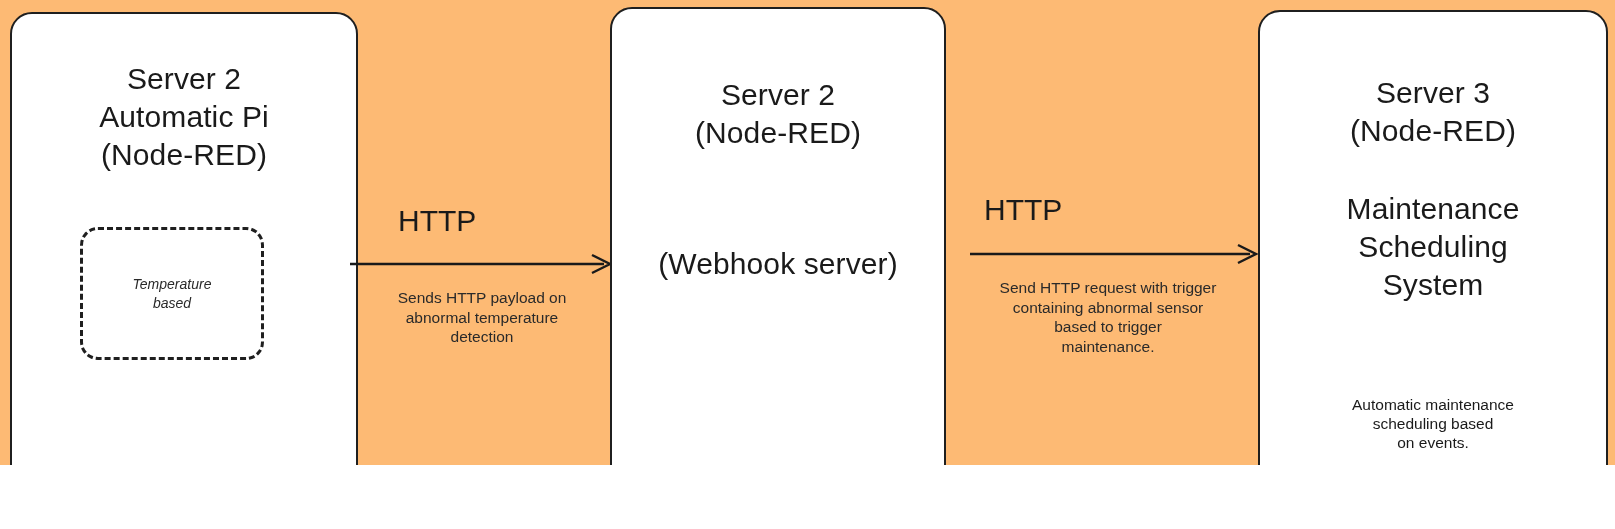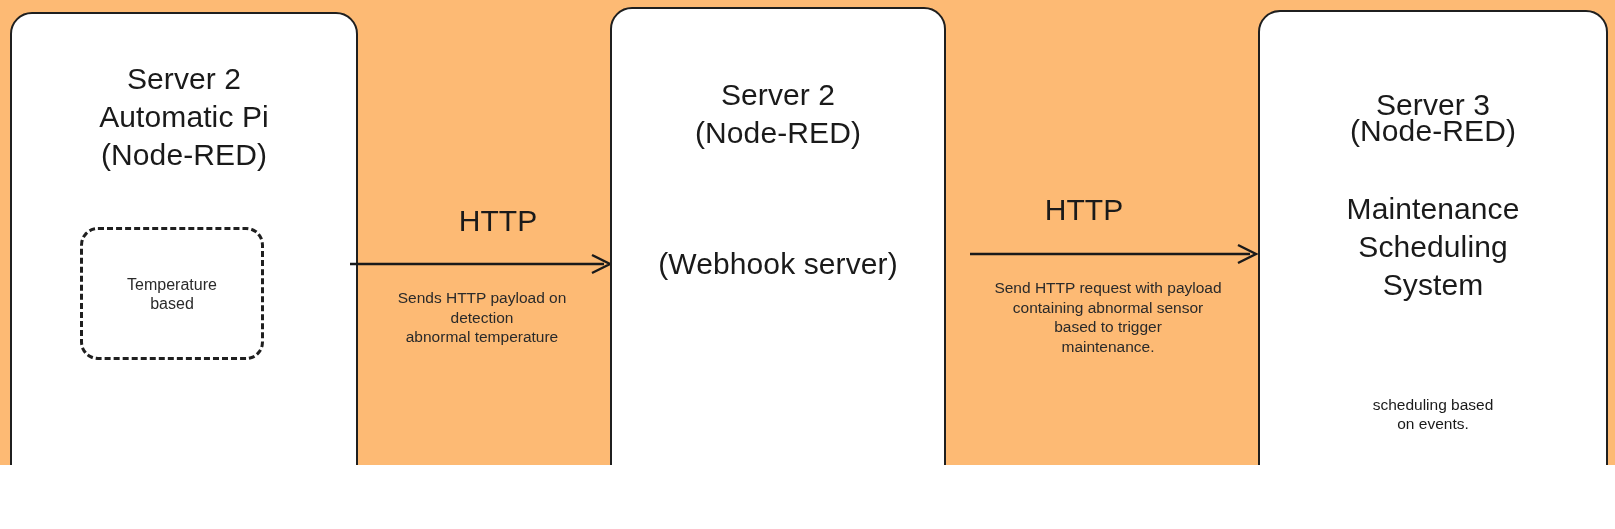--- a/index.html
+++ b/index.html
@@ -53,23 +53,24 @@
     box-sizing: border-box;
     border: 3px dashed #1f1f1f;
     border-radius: 18px;
     background: #ffffff;
     display: flex;
     align-items: center;
     justify-content: center;
   }
   .subnode .subnode-label {
     text-align: center;
-    font-size: 16px;
+    font-size: 14px;
     line-height: 19px;
     color: #2a2a2a;
+    font-style: italic;
   }
 
   
   .edge {
     position: absolute;
     overflow: visible;
   }
   .edge-line {
     stroke: #1a1a1a;
     stroke-width: 2.4;
@@ -77,21 +78,20 @@
   }
   .edge-head {
     fill: none;
     stroke: #1a1a1a;
     stroke-width: 2.4;
     stroke-linecap: butt;
     stroke-linejoin: miter;
   }
   .edge-label-main {
     position: absolute;
-    text-align: center;
     font-size: 30px;
     line-height: 36px;
     color: #1a1a1a;
     white-space: nowrap;
   }
   .edge-label-sub {
     position: absolute;
     text-align: center;
     font-size: 15.5px;
     line-height: 19.5px;
@@ -119,54 +119,55 @@
 
   <div class="edge" style="left:348px; top:252px; width:266px; height:24px;">
     <svg width="266" height="24" viewBox="0 0 266 24">
       <line class="edge-line" x1="2" y1="12" x2="256" y2="12"></line>
       <polyline class="edge-head" points="244,3 262,12 244,21"></polyline>
     </svg>
   </div>
   <div class="edge-label-main" style="left:398px; top:203px; width:200px;">HTTP</div>
   <div style="position:absolute; left:352px; top:288px; width:260px;">
     <div class="edge-label-sub" style="position:static; width:100%;">Sends HTTP payload on</div>
+    <div class="edge-label-sub" style="position:static; width:100%;">abnormal temperature</div>
     <div class="edge-label-sub" style="position:static; width:100%;">detection</div>
-    <div class="edge-label-sub" style="position:static; width:100%;">abnormal temperature</div>
   </div>
 
   <div class="node" style="left:610px; top:7px; width:336px; height:505px;">
 
     <div class="node-text t-big" style="top:67px;">Server 2</div>
     <div class="node-text t-big" style="top:105px;">(Node-RED)</div>
 
     <div class="node-text t-big" style="top:236px;">(Webhook server)</div>
   </div>
 
   <div class="edge" style="left:968px; top:242px; width:292px; height:24px;">
     <svg width="292" height="24" viewBox="0 0 292 24">
       <line class="edge-line" x1="2" y1="12" x2="282" y2="12"></line>
       <polyline class="edge-head" points="270,3 288,12 270,21"></polyline>
     </svg>
   </div>
   <div class="edge-label-main" style="left:984px; top:192px; width:200px;">HTTP</div>
   <div style="position:absolute; left:952px; top:278px; width:312px;">
-    <div class="edge-label-sub" style="position:static; width:100%;">Send HTTP request with payload</div>
+    <div class="edge-label-sub" style="position:static; width:100%;">Send HTTP request with trigger</div>
     <div class="edge-label-sub" style="position:static; width:100%;">containing abnormal sensor</div>
     <div class="edge-label-sub" style="position:static; width:100%;">based to trigger</div>
     <div class="edge-label-sub" style="position:static; width:100%;">maintenance.</div>
   </div>
 
   <div class="node" style="left:1258px; top:10px; width:350px; height:503px;">
 
-    <div class="node-text t-big" style="top:74px;">Server 3</div>
+    <div class="node-text t-big" style="top:62px;">Server 3</div>
     <div class="node-text t-big" style="top:100px;">(Node-RED)</div>
 
     <div class="node-text t-big" style="top:178px;">Maintenance</div>
     <div class="node-text t-big" style="top:254px;">System</div>
     <div class="node-text t-big" style="top:216px;">Scheduling</div>
 
     <div style="position:absolute; left:16px; right:16px; top:383px;">
+      <div class="node-text t-small" style="position:static;">Automatic maintenance</div>
       <div class="node-text t-small" style="position:static;text-align:center;">scheduling based</div>
       <div class="node-text t-small" style="position:static;">on events.</div>
     </div>
   </div>
 
 </div>
 
 </body></html>

